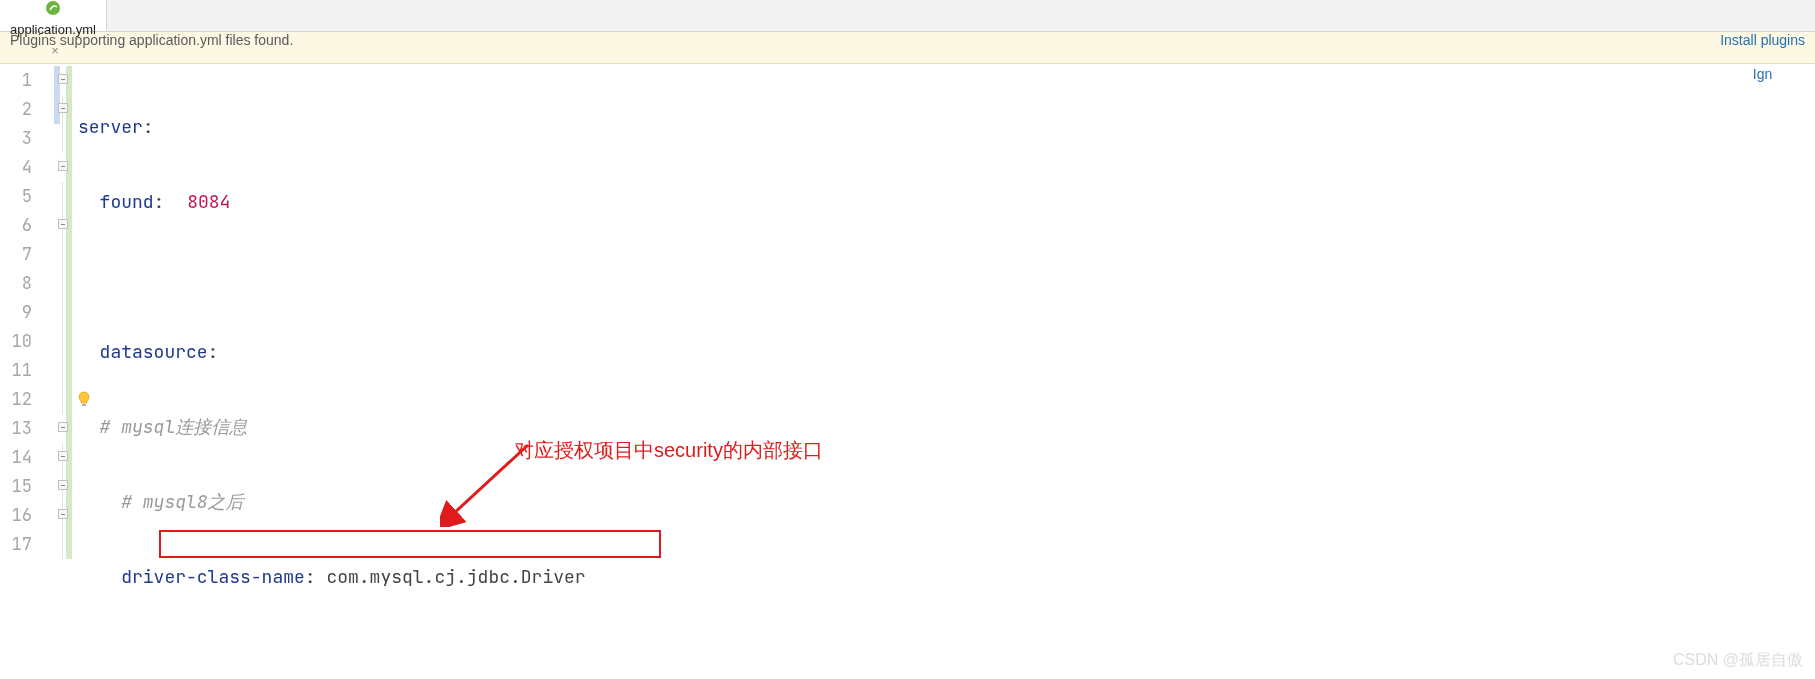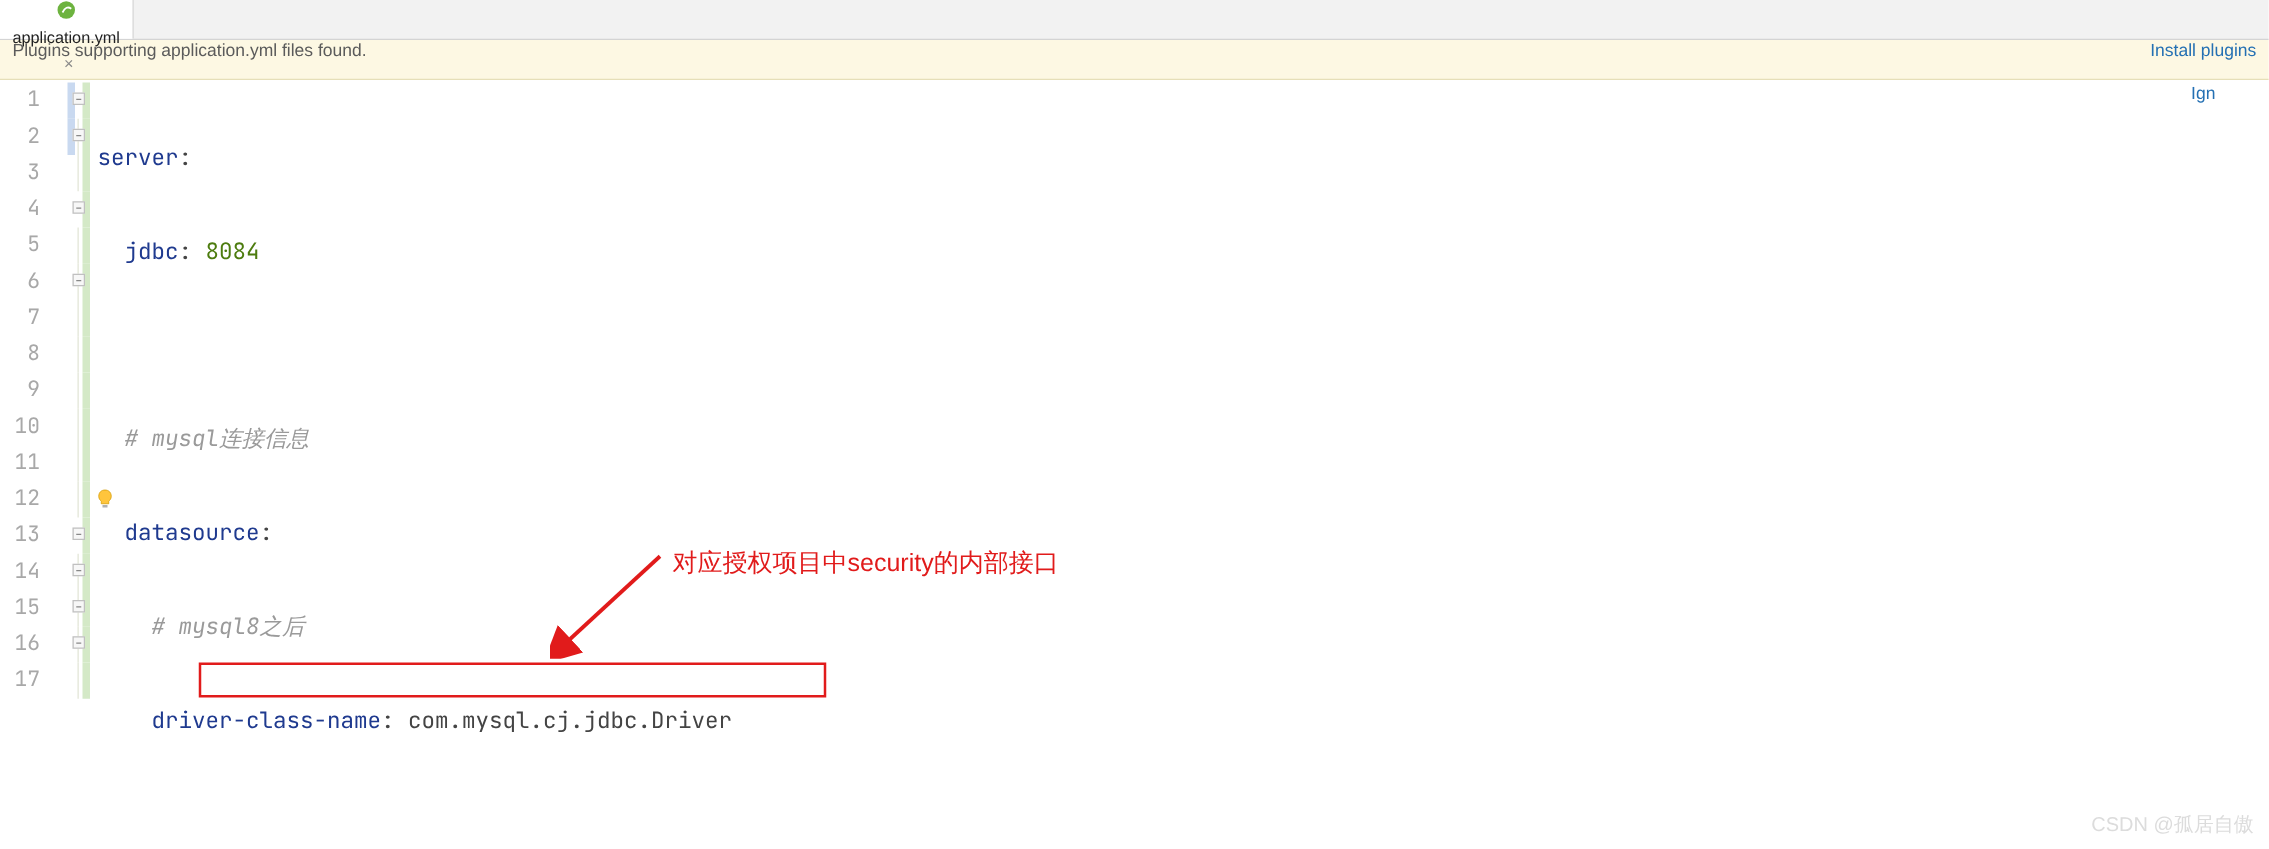--- a/index.html
+++ b/index.html
@@ -124,21 +124,21 @@
     background:#c9d9f0;
   }
   .change-green {
     position:absolute;
     left:66px;
     width:6px;
     height:29px;
     background:#d4e9c7;
   }
   .key { color: #1f3a8f; font-weight: normal; }
-  .num { color: #4d7c0f; }
+  .num { color: #be185d; margin-left: 12px; }
   .val { color: #444; }
   .cmt { color: #9a9a9a; font-style: italic; }
   .bulb {
     position:absolute;
     left: 76px;
     top: calc(64px + 2px + 29px*11 + 6px);
     width:16px; height:16px;
   }
   .redbox {
     position:absolute;
@@ -282,24 +282,24 @@
         <div class="fold-line"></div>
         <div class="fold-mark"></div>
       </div>
     <div class="frow">
         <div class="fold-line"></div>
       </div>
   </div>
 
   <div class="code">
     <div class="row"><span class="key">server</span><span class="val">:</span></div>
-    <div class="row">  <span class="key">jdbc</span><span class="val">: </span><span class="num">8084</span></div>
+    <div class="row">  <span class="key">found</span><span class="val">: </span><span class="num">8084</span></div>
     <div class="row"></div>
+    <div class="row">  <span class="key">datasource</span><span class="val">:</span></div>
     <div class="row">  <span class="cmt"># mysql连接信息</span></div>
-    <div class="row">  <span class="key">datasource</span><span class="val">:</span></div>
     <div class="row">    <span class="cmt"># mysql8之后</span></div>
     <div class="row">    <span class="key">driver-class-name</span><span class="val">: </span><span class="val">com.mysql.cj.jdbc.Driver</span></div>
     
     
     
     
     
     
     
     
@@ -318,15 +318,15 @@
 
 <svg class="arrow-svg" style="left:440px; top:calc(64px + 2px + 29px*13 - 6px);" width="100" height="90">
   <defs>
     <marker id="ah" markerWidth="12" markerHeight="12" refX="2" refY="5" orient="auto">
       <path d="M0 0 L10 5 L0 10 Z" fill="#e11b1b"></path>
     </marker>
   </defs>
   <line x1="88" y1="8" x2="12" y2="78" stroke="#e11b1b" stroke-width="3" marker-end="url(#ah)"></line>
 </svg>
 
-<div class="anno-text" style="left:538px; top:calc(64px + 2px + 29px*13 - 6px);">对应授权项目中security的内部接口</div>
+<div class="anno-text" style="left:514px; top:calc(64px + 2px + 29px*13 - 6px);">对应授权项目中security的内部接口</div>
 
 <div class="watermark">CSDN @孤居自傲</div>
 
 </body></html>

